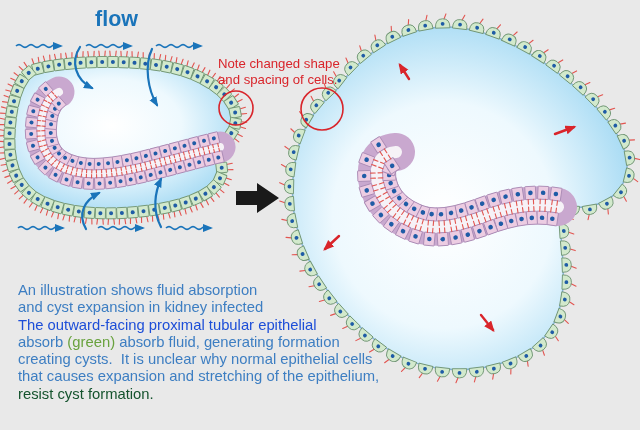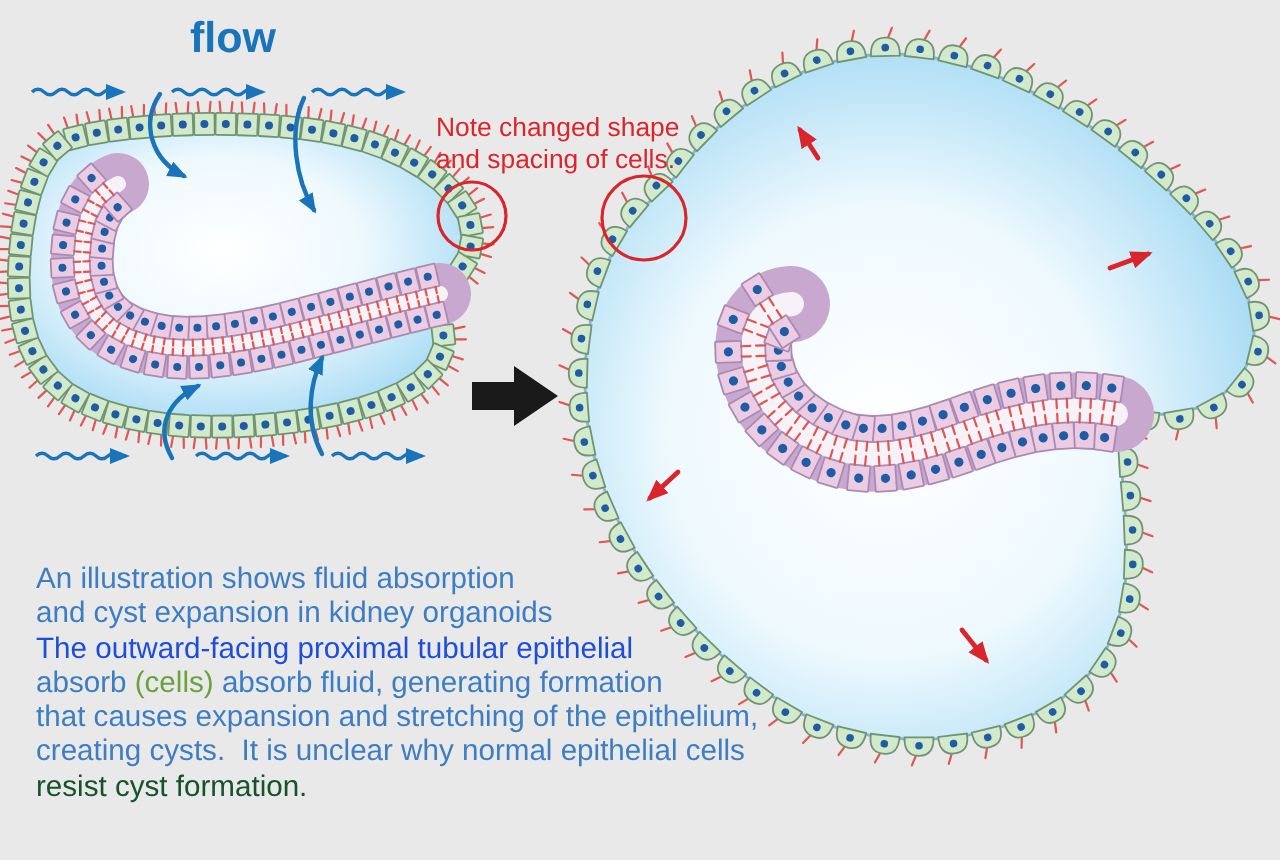--- a/index.html
+++ b/index.html
@@ -1229,20 +1229,20 @@
       <path class="redline" marker-end="url(#mRed)" d="M 481,315 L 493,330" stroke="#d9252b"></path>
     </g>
     <text class="note-text" x="218" y="68" fill="#d9252b">Note changed shape</text>
     <text class="note-text" x="218" y="84" fill="#d9252b">and spacing of cells.</text>
 
     <text class="flow-label" x="95" y="26" fill="#1a74ba">flow</text>
   </svg>
 
   <div class="caption">
       <div class="cap-line"><span style="color: rgb(61, 126, 194);">An illustration shows fluid absorption</span></div>
-      <div class="cap-line"><span style="color: rgb(61, 126, 194);">and cyst expansion in kidney organoids</span></div>
+      <div class="cap-line"><span style="color: rgb(61, 126, 194);">and cyst expansion in kidney infected</span></div>
       <div class="cap-line"><span style="color: #1d4ed8;">The outward-facing proximal tubular epithelial</span></div>
-      <div class="cap-line"><span style="color: rgb(61, 126, 194);">absorb </span><span style="color: rgb(105, 162, 62);">(cells)</span><span style="color: rgb(61, 126, 194);"> absorb fluid, generating formation</span></div>
+      <div class="cap-line"><span style="color: rgb(61, 126, 194);">absorb </span><span style="color: rgb(105, 162, 62);">(green)</span><span style="color: rgb(61, 126, 194);"> absorb fluid, generating formation</span></div>
+      <div class="cap-line"><span style="color: rgb(61, 126, 194);">creating cysts.  It is unclear why normal epithelial cells</span></div>
       <div class="cap-line"><span style="color: rgb(61, 126, 194);">that causes expansion and stretching of the epithelium,</span></div>
-      <div class="cap-line"><span style="color: rgb(61, 126, 194);">creating cysts.  It is unclear why normal epithelial cells</span></div>
       <div class="cap-line"><span style="color: #14532d;">resist cyst formation.</span></div>
     </div>
 </div>
 
 </body></html>

